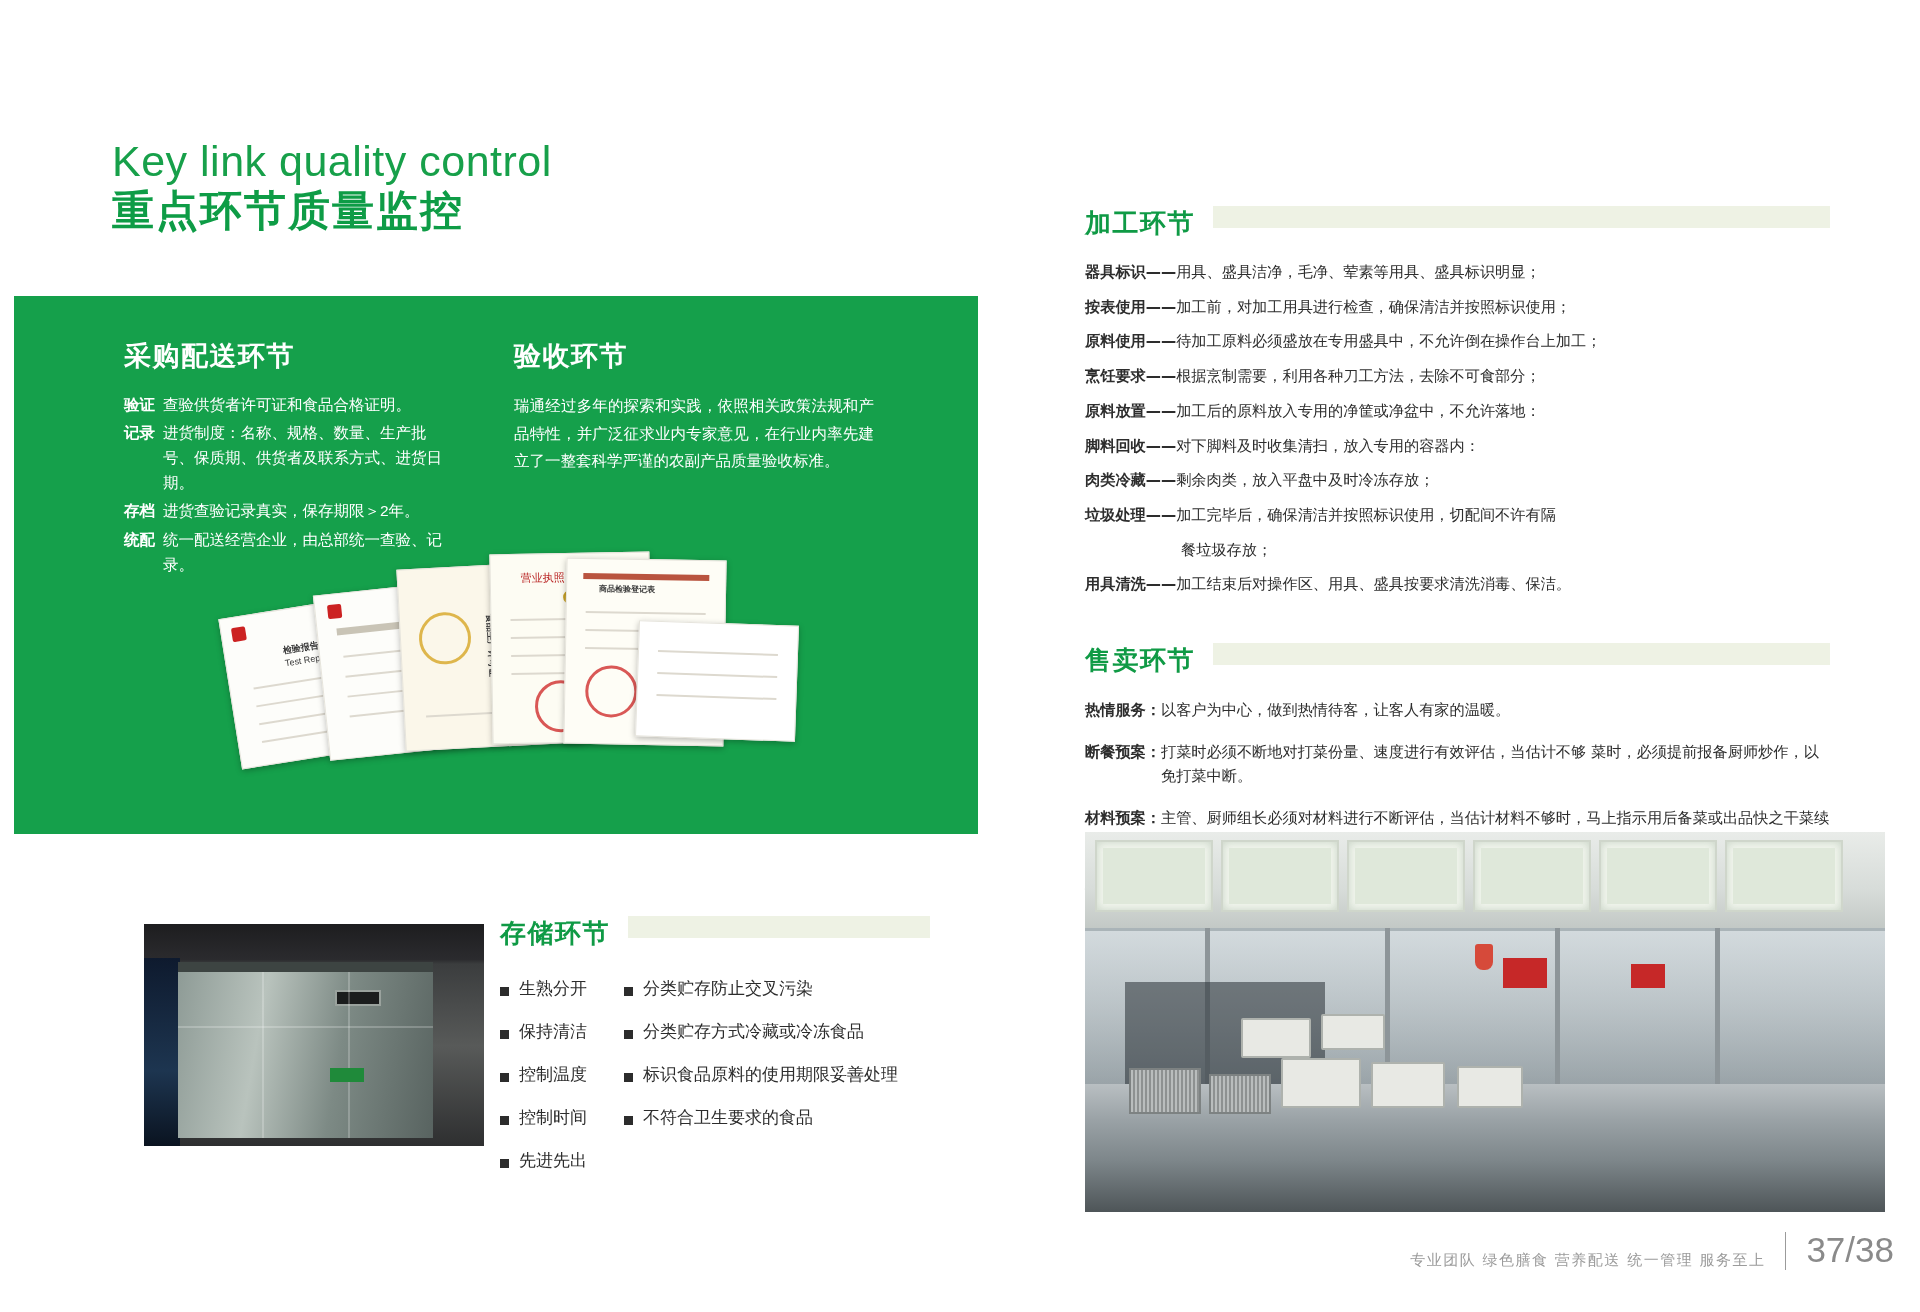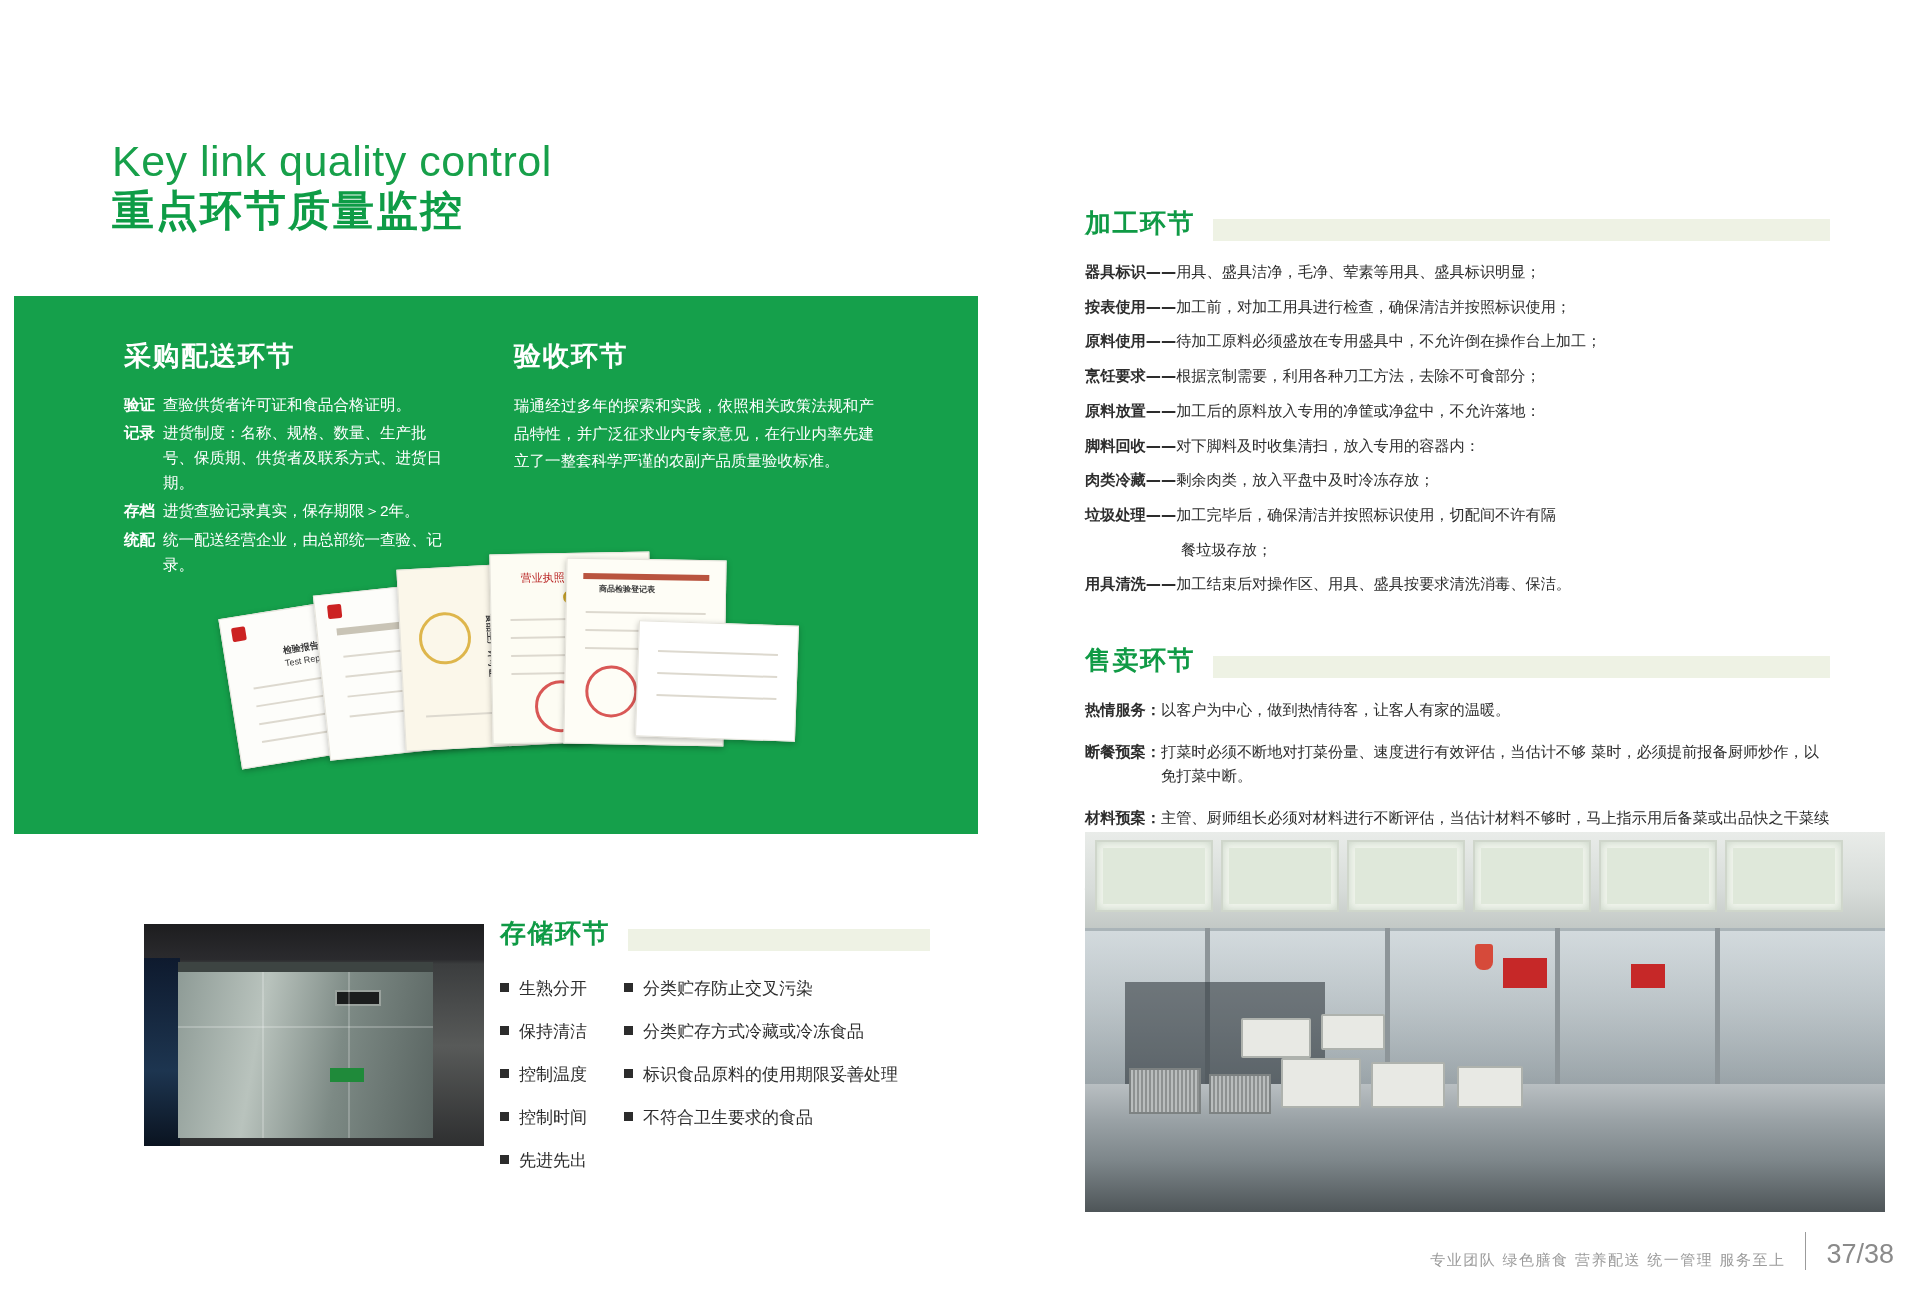--- a/index.html
+++ b/index.html
@@ -89,31 +89,31 @@
   }
   .fridge-photo .sign {
     position:absolute; left: 152px; top: 96px; width: 34px; height: 14px;
     background:#1f8a3a;
   }
   .fridge-photo .sidewall {
     position:absolute; left:0; top:34px; width:36px; height:188px;
     background: linear-gradient(180deg,#0e1a2e,#1d3550 60%,#0a1320);
   }
   .storage-block { position: absolute; left: 500px; top: 916px; width: 430px; }
-  .sec-head-wrap { display: flex; align-items: flex-end; }
+  .sec-head-wrap { display: flex; align-items: flex-start; }
   .sec-head {
     font-size: 26px; font-weight: 700; color: #0f9a45; letter-spacing: 1.5px;
     white-space: nowrap; font-family: "DejaVu Sans", sans-serif;
   }
   .sec-bar { flex: 1 1 auto; height: 22px; background: #eef2e4; margin-left: 18px; }
   .bullets { display: flex; margin-top: 26px; }
   .bullets .col-a { width: 124px; }
   .bullets .col-b { flex: 1 1 auto; }
   .bullet {
-    display: flex; align-items: flex-start;
+    display: flex; align-items: center;
     font-size: 17px; color: #2c2c2c; line-height: 1.3; margin-bottom: 21px;
     font-family: "DejaVu Sans", sans-serif;
   }
   .bullet .sq {
     width: 9px; height: 9px; background: #2c2c2c; margin-right: 10px;
     margin-top: 6px; flex: 0 0 auto;
   }
 
   
   .right-col { position: absolute; left: 1085px; top: 206px; width: 745px; }
@@ -168,21 +168,21 @@
   
   .footer {
     position: absolute; right: 26px; bottom: 42px;
     display: flex; align-items: flex-end;
   }
   .footer-tags {
     font-size: 15px; color: #9b9b9b; letter-spacing: 1.5px;
     font-family: "DejaVu Sans", sans-serif;
   }
   .footer-sep { width: 1px; height: 38px; background: #9b9b9b; margin: 0 20px; }
-  .footer-page { font-size: 27px; color: #8a8a8a; font-family: "Liberation Sans", sans-serif; }
+  .footer-page { font-size: 35px; color: #8a8a8a; font-family: "Liberation Sans", sans-serif; }
 </style>
 </head>
 <body>
 
 <div class="page">
 
   <div class="title-block">
     <div class="title-en">Key link quality control</div>
     <div class="title-cn">重点环节质量监控</div>
   </div>

